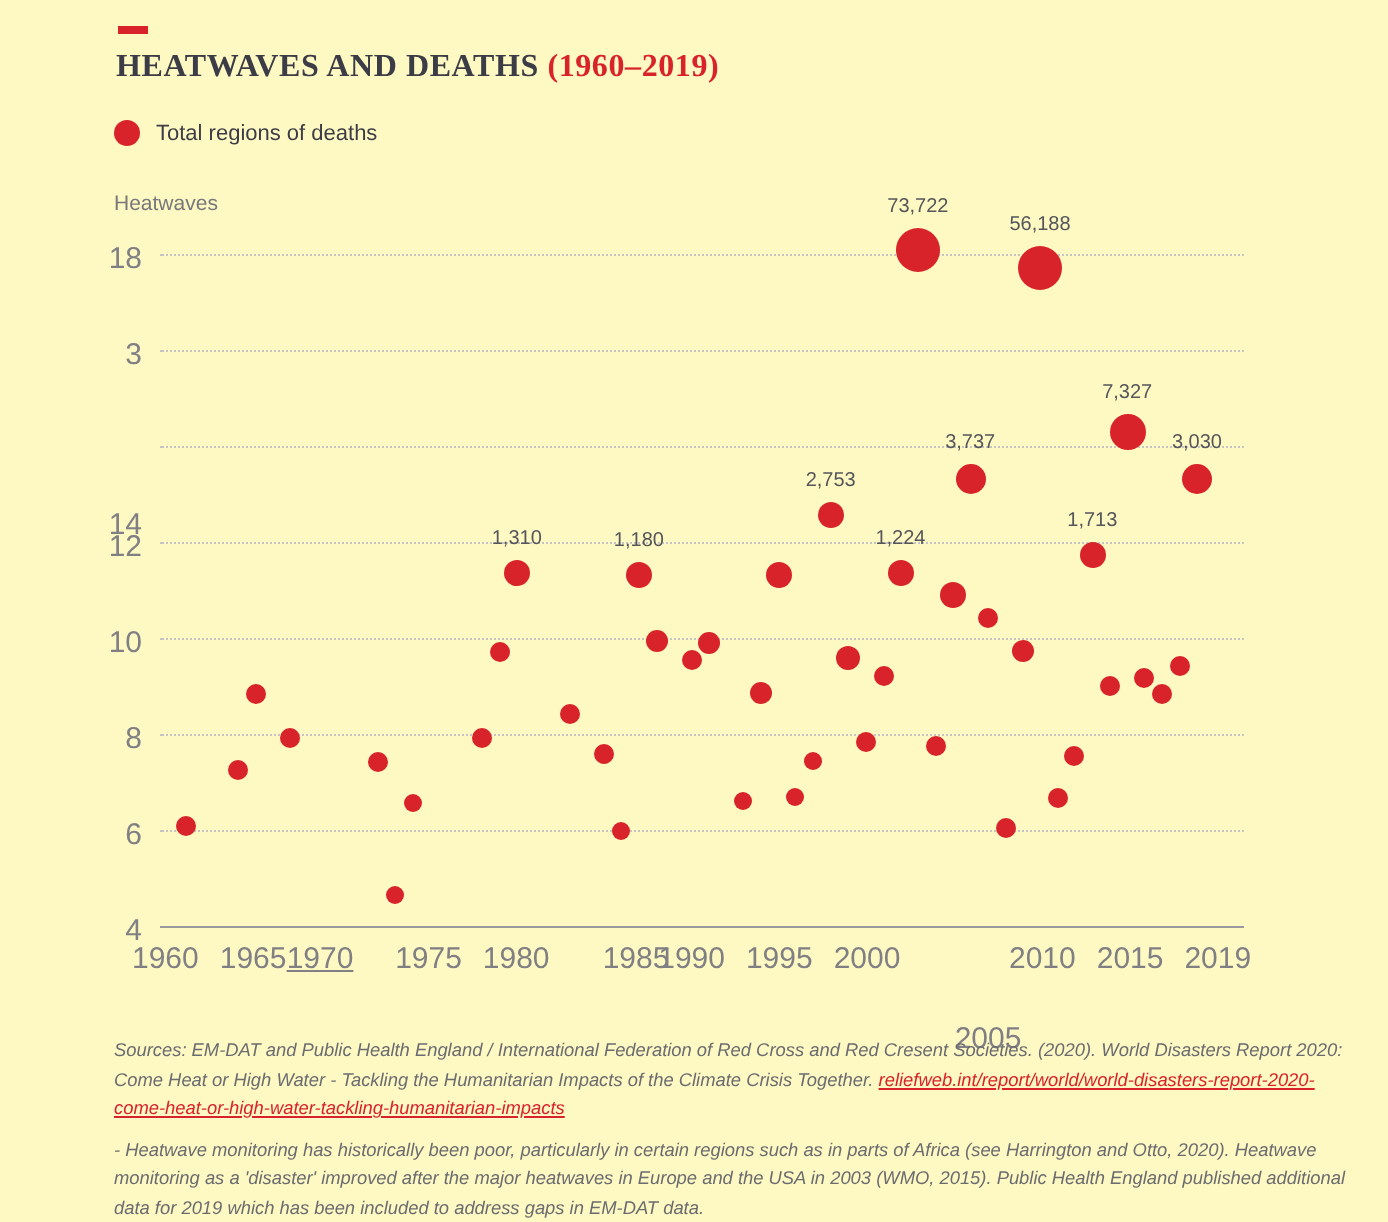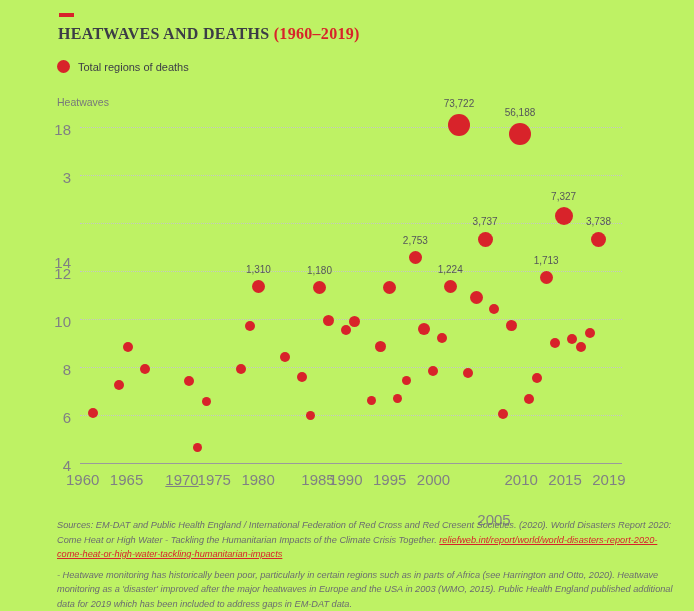--- a/index.html
+++ b/index.html
@@ -1,17 +1,17 @@
 <!DOCTYPE html>
 <html><head>
 <meta charset="utf-8">
 <style>
   html,body{margin:0;padding:0;background:#ffffff;}
   .canvas{
-    position:relative;width:694px;height:611px;background:#bef264;overflow:hidden;
+    position:relative;width:694px;height:611px;background:#fef9c3;overflow:hidden;
     font-family:"Liberation Sans",sans-serif;
   }
   .accent-dash{position:absolute;left:59px;top:13px;width:15px;height:4px;background:#d8232a;}
   .chart-title{
     position:absolute;left:58px;top:25px;
     font-family:"Liberation Serif",serif;font-weight:bold;font-size:16px;
     letter-spacing:.3px;color:#3b3c46;white-space:nowrap;
   }
   .chart-title .period{color:#d8232a;}
   .legend{position:absolute;left:57px;top:60px;height:14px;}
@@ -60,21 +60,21 @@
       <div class="gridline" style="top: 319px;"></div>
       <div class="y-tick" style="top: 313px;">10</div>
       <div class="gridline" style="top: 367px;"></div>
       <div class="y-tick" style="top: 361px;">8</div>
       <div class="gridline" style="top: 415px;"></div>
       <div class="y-tick" style="top: 409px;">6</div>
       <div class="gridline axis-line" style="top: 463px;"></div>
       <div class="y-tick" style="top: 457px;">4</div>
       <div class="x-tick" style="left: 60.7px;">1960</div>
       <div class="x-tick" style="left: 104.55px;">1965</div>
-      <div class="x-tick" style="left: 160px; text-decoration: underline;">1970</div>
+      <div class="x-tick" style="left: 138px; text-decoration: underline;">1970</div>
       <div class="x-tick" style="left: 192.25px;">1975</div>
       <div class="x-tick" style="left: 236.1px;">1980</div>
       <div class="x-tick" style="left: 296px;">1985</div>
       <div class="x-tick" style="left: 323.8px;">1990</div>
       <div class="x-tick" style="left: 367.65px;">1995</div>
       <div class="x-tick" style="left: 411.5px;">2000</div>
       <div class="x-tick" style="left: 472px; margin-top: 40px;">2005</div>
       <div class="x-tick" style="left: 499.2px;">2010</div>
       <div class="x-tick" style="left: 543.05px;">2015</div>
       <div class="x-tick" style="left: 586.9px;">2019</div>
@@ -124,21 +124,21 @@
       <div class="dot" style="height: 10px; width: 10px; left: 532.44px; top: 372.8px; background: rgb(216, 35, 42);"></div>
       <div class="dot" style="height: 13px; width: 13px; left: 539.66px; top: 270.5px; background: rgb(216, 35, 42);"></div>
       <div class="dot-label" style="left: 506.16px; top: 254.5px;">1,713</div>
       <div class="dot" style="height: 10px; width: 10px; left: 549.88px; top: 338px; background: rgb(216, 35, 42);"></div>
       <div class="dot" style="height: 18px; width: 18px; left: 554.6px; top: 206.8px; background: rgb(216, 35, 42);"></div>
       <div class="dot-label" style="left: 523.6px; top: 190.8px;">7,327</div>
       <div class="dot" style="height: 10px; width: 10px; left: 567.32px; top: 334.4px; background: rgb(216, 35, 42);"></div>
       <div class="dot" style="height: 10px; width: 10px; left: 576.04px; top: 341.6px; background: rgb(216, 35, 42);"></div>
       <div class="dot" style="height: 10px; width: 10px; left: 584.76px; top: 328.4px; background: rgb(216, 35, 42);"></div>
       <div class="dot" style="height: 15px; width: 15px; left: 590.98px; top: 232.3px; background: rgb(216, 35, 42);"></div>
-      <div class="dot-label" style="left: 558.48px; top: 216.3px;">3,738</div>
+      <div class="dot-label" style="left: 558.48px; top: 216.3px;">3,030</div>
     </div>
 
   <div class="footer">
     <p><span>Sources: EM-DAT and Public Health England / International Federation of Red Cross and Red Cresent Societies. (2020). World Disasters Report 2020: Come Heat or High Water - Tackling the Humanitarian Impacts of the Climate Crisis Together. </span><a>reliefweb.int/report/world/world-disasters-report-2020-come-heat-or-high-water-tackling-humanitarian-impacts</a></p>
     <p>- Heatwave monitoring has historically been poor, particularly in certain regions such as in parts of Africa (see Harrington and Otto, 2020). Heatwave monitoring as a 'disaster' improved after the major heatwaves in Europe and the USA in 2003 (WMO, 2015). Public Health England published additional data for 2019 which has been included to address gaps in EM-DAT data.</p>
   </div>
 
 </div>
 
 </body></html>

